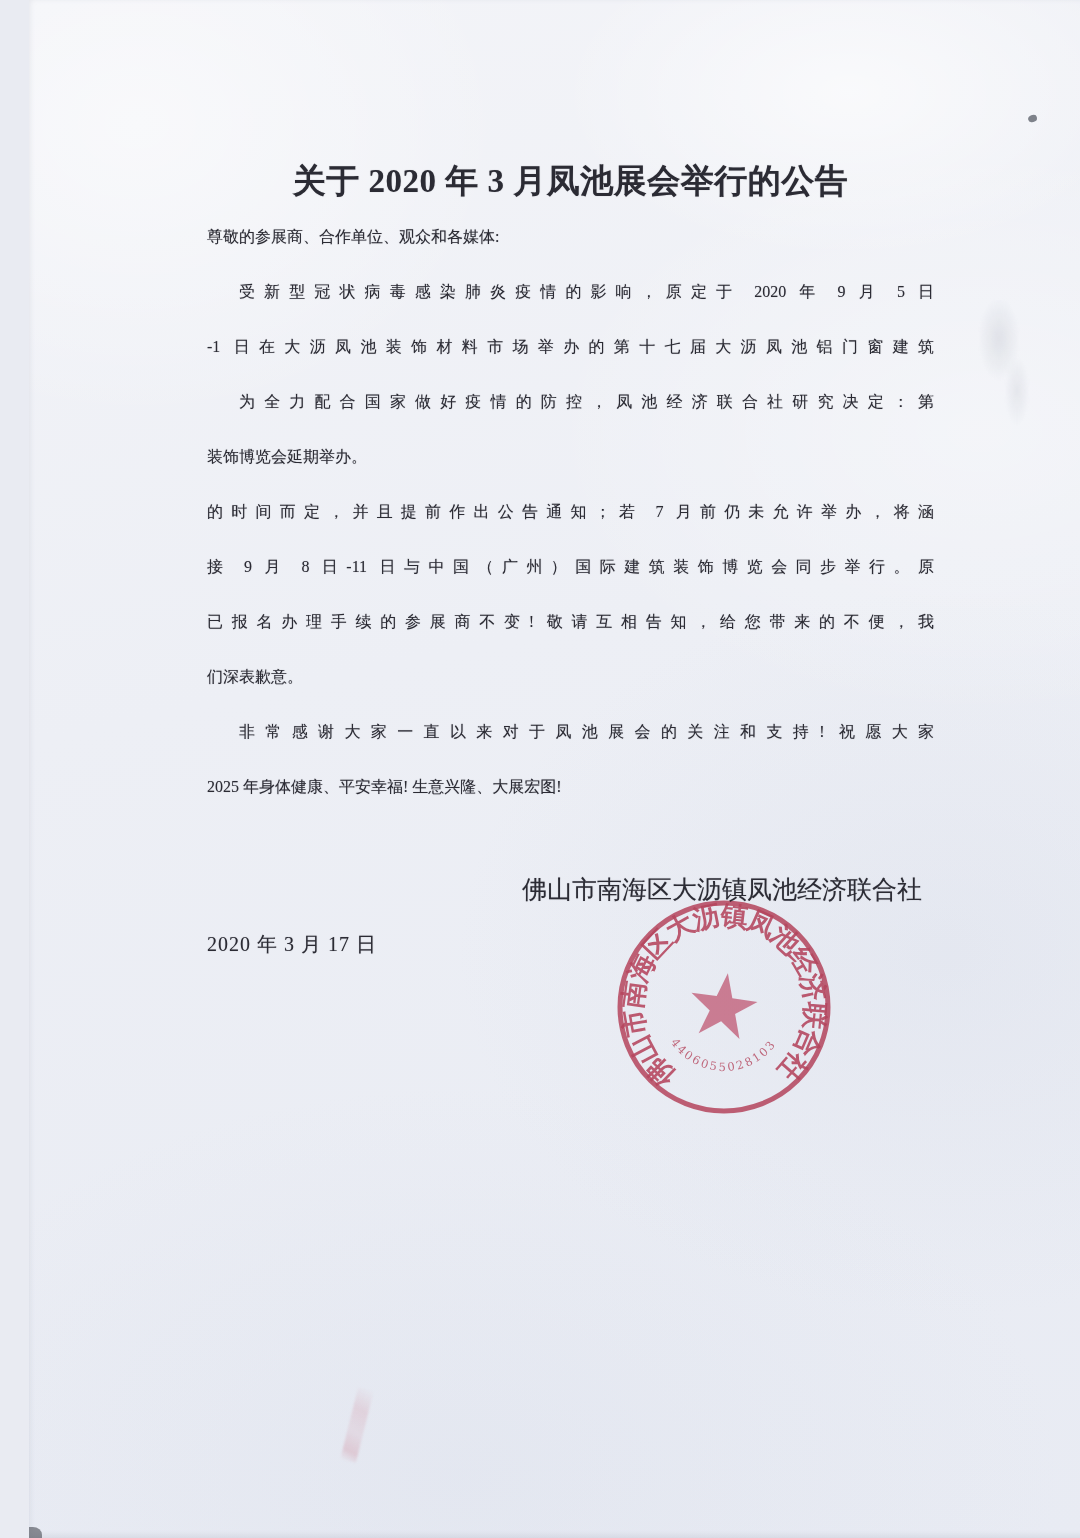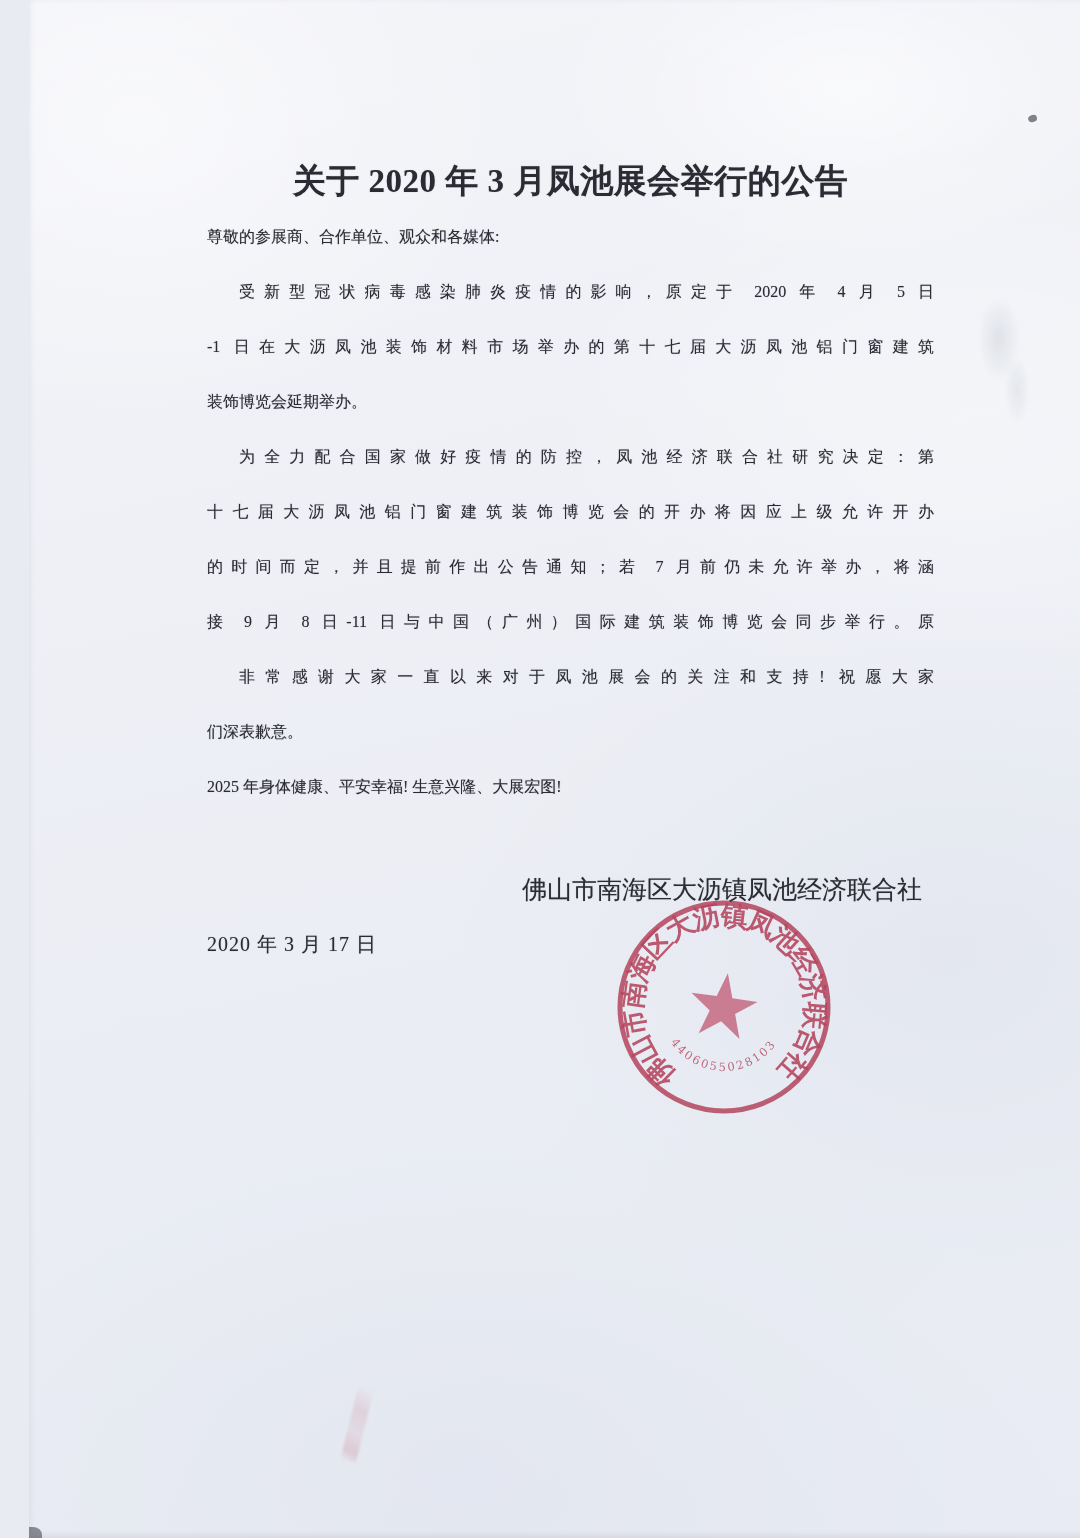--- a/index.html
+++ b/index.html
@@ -112,29 +112,29 @@
 </style>
 </head>
 <body>
 
 <div class="page">
 
   <div class="letter">
     <h1 class="title">关于 2020 年 3 月凤池展会举行的公告</h1>
     <div class="line salutation">尊敬的参展商、合作单位、观众和各媒体:</div>
     <div id="body-lines">
-        <div class="line justify indent">受新型冠状病毒感染肺炎疫情的影响，原定于 2020 年 4 月 5 日</div>
+        <div class="line justify indent">受新型冠状病毒感染肺炎疫情的影响，原定于 2020 年 9 月 5 日</div>
         <div class="line justify">-1 日在大沥凤池装饰材料市场举办的第十七届大沥凤池铝门窗建筑</div>
+        <div class="line justify indent">为全力配合国家做好疫情的防控，凤池经济联合社研究决定：第</div>
         <div class="line">装饰博览会延期举办。</div>
-        <div class="line justify indent">为全力配合国家做好疫情的防控，凤池经济联合社研究决定：第</div>
-        <div class="line justify">十七届大沥凤池铝门窗建筑装饰博览会的开办将因应上级允许开办</div>
         <div class="line justify">的时间而定，并且提前作出公告通知；若 7 月前仍未允许举办，将涵</div>
         <div class="line justify">接 9 月 8 日-11 日与中国（广州）国际建筑装饰博览会同步举行。原</div>
+        <div class="line justify">已报名办理手续的参展商不变! 敬请互相告知，给您带来的不便，我</div>
+        <div class="line">们深表歉意。</div>
         <div class="line justify indent">非常感谢大家一直以来对于凤池展会的关注和支持! 祝愿大家</div>
-        <div class="line">们深表歉意。</div>
         <div class="line">2025 年身体健康、平安幸福! 生意兴隆、大展宏图!</div>
       </div>
     <div class="line signature">佛山市南海区大沥镇凤池经济联合社</div>
     <div class="line date">2020 年 3 月 17 日</div>
   </div>
 
   <svg class="stamp" viewBox="0 0 222 222" width="222" height="222" xmlns="http://www.w3.org/2000/svg">
     <defs>
       <path id="ringPath" d="M 64,178.2 A 82,82 0 1 1 158,178.2" fill="none"></path>
       <path id="serialPath" d="M 55.6,143 A 64,64 0 0 0 166.4,143" fill="none"></path>

